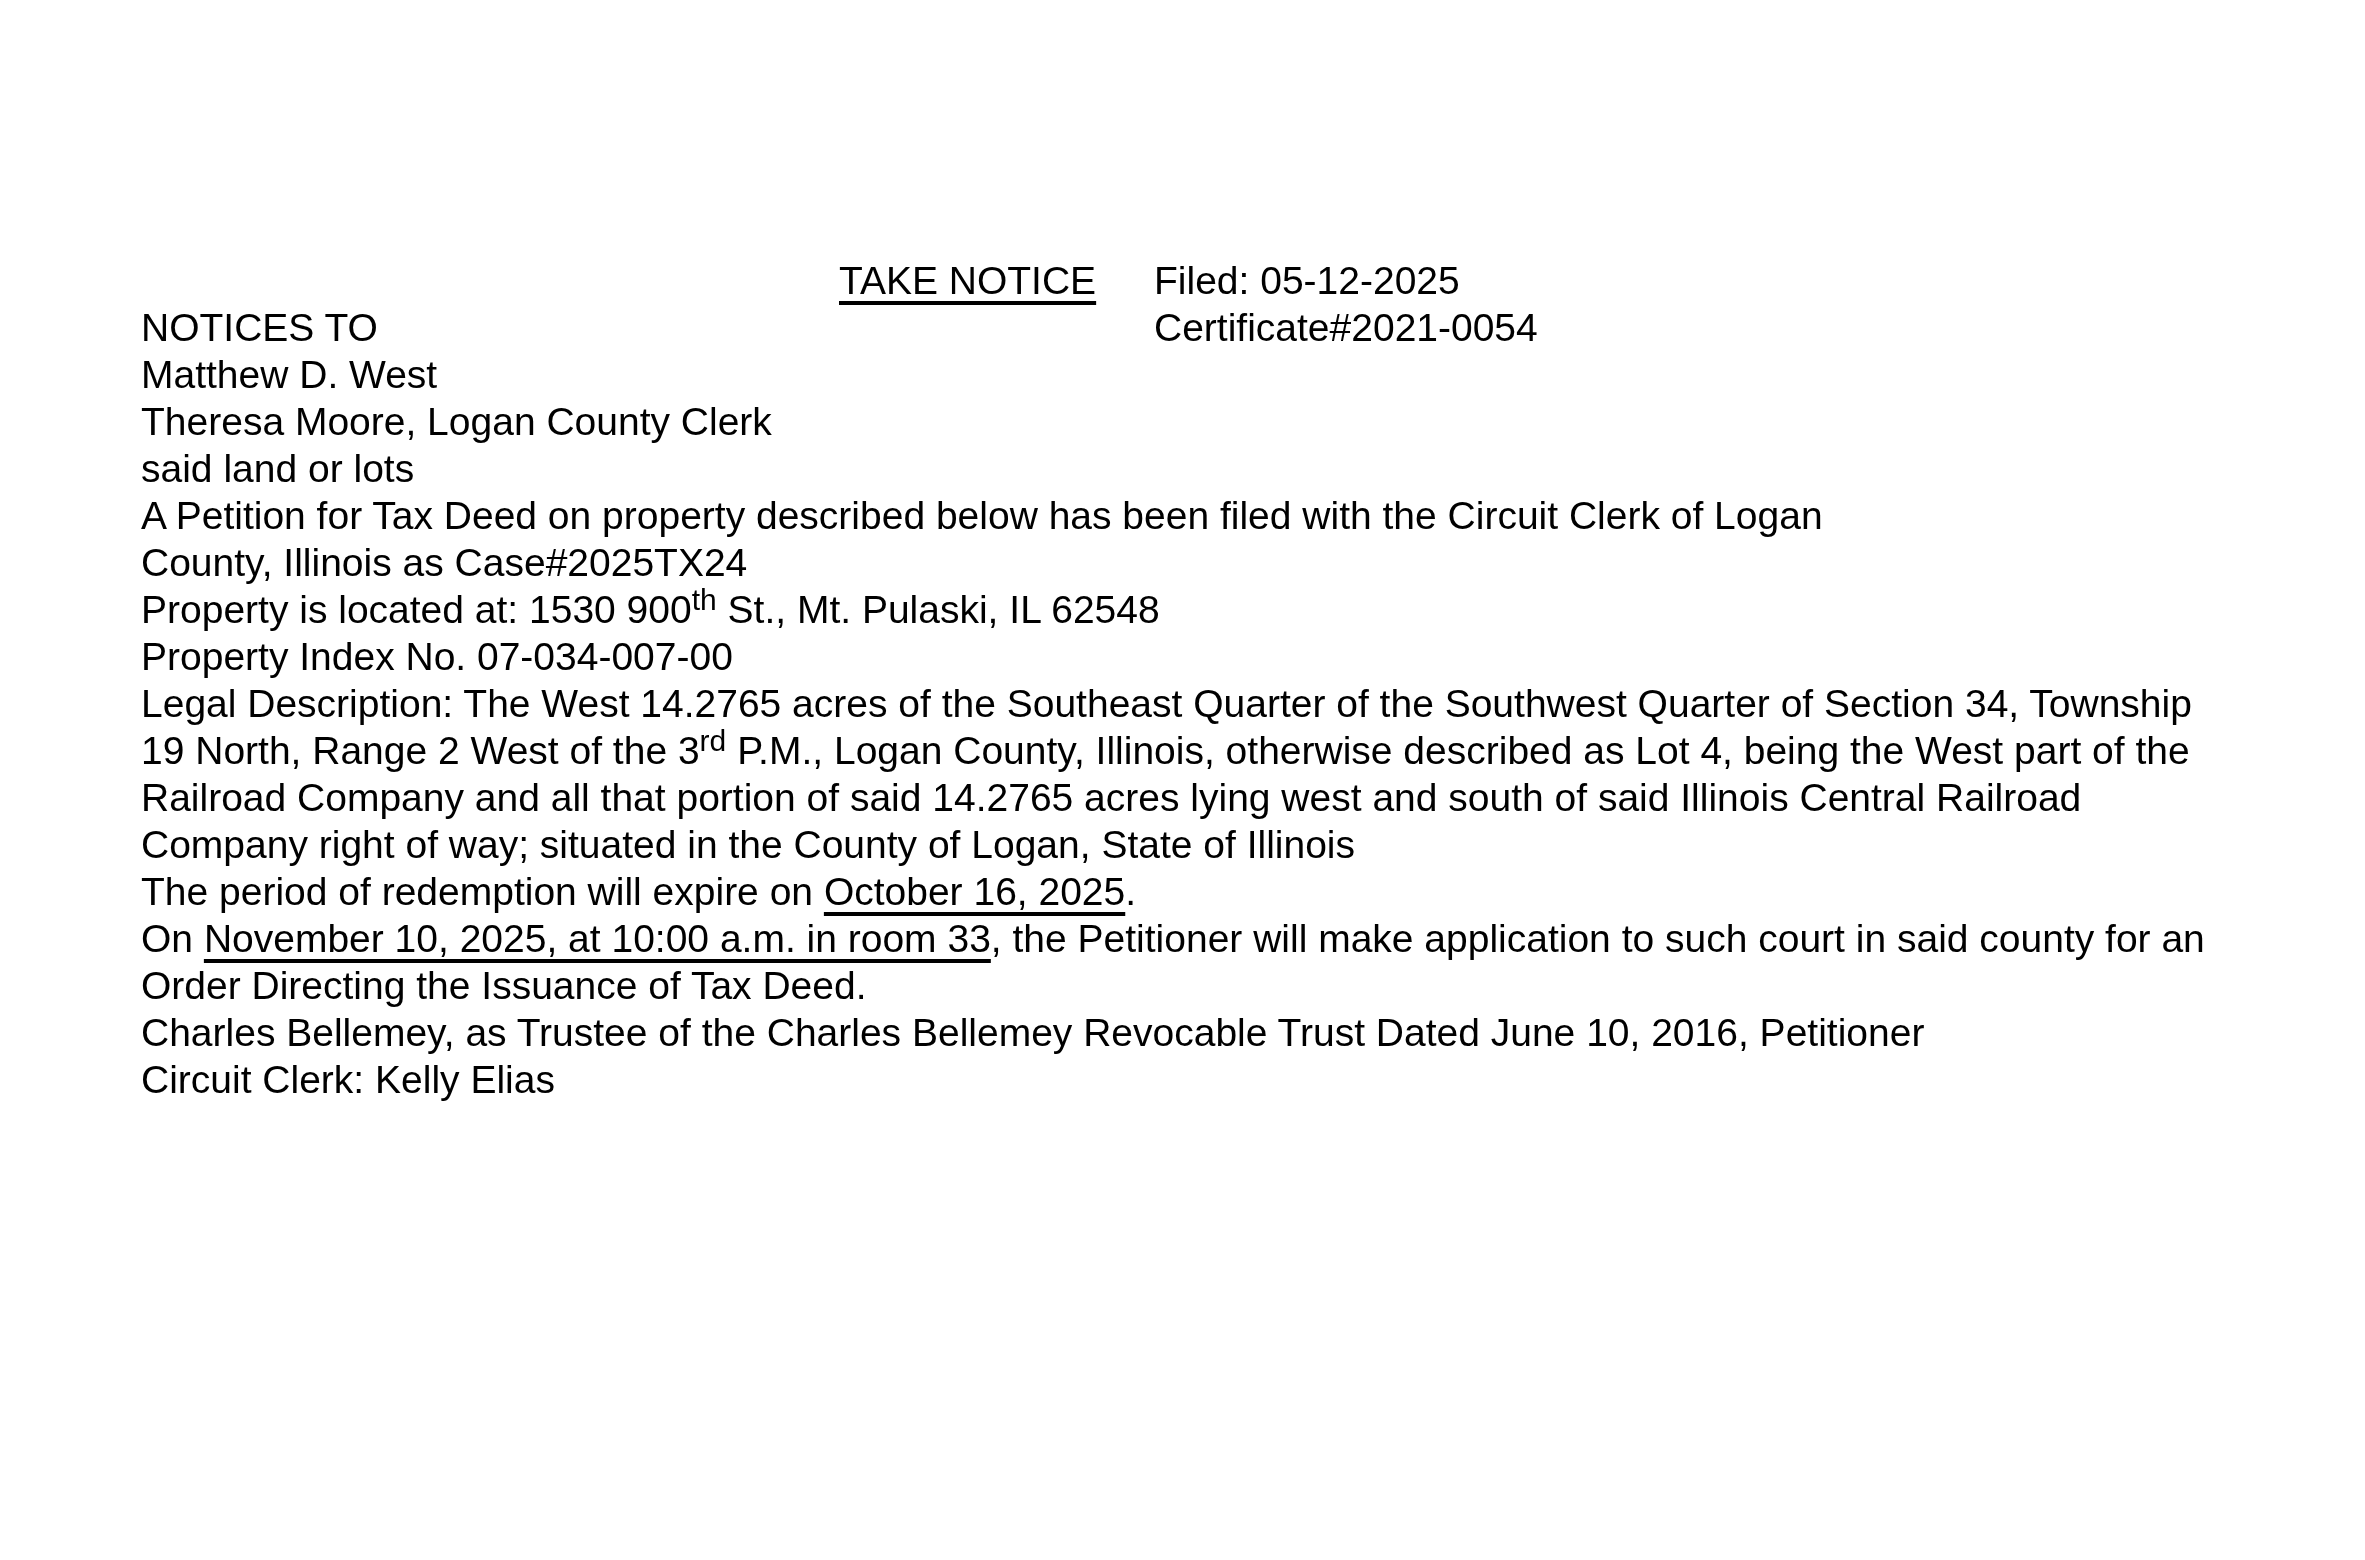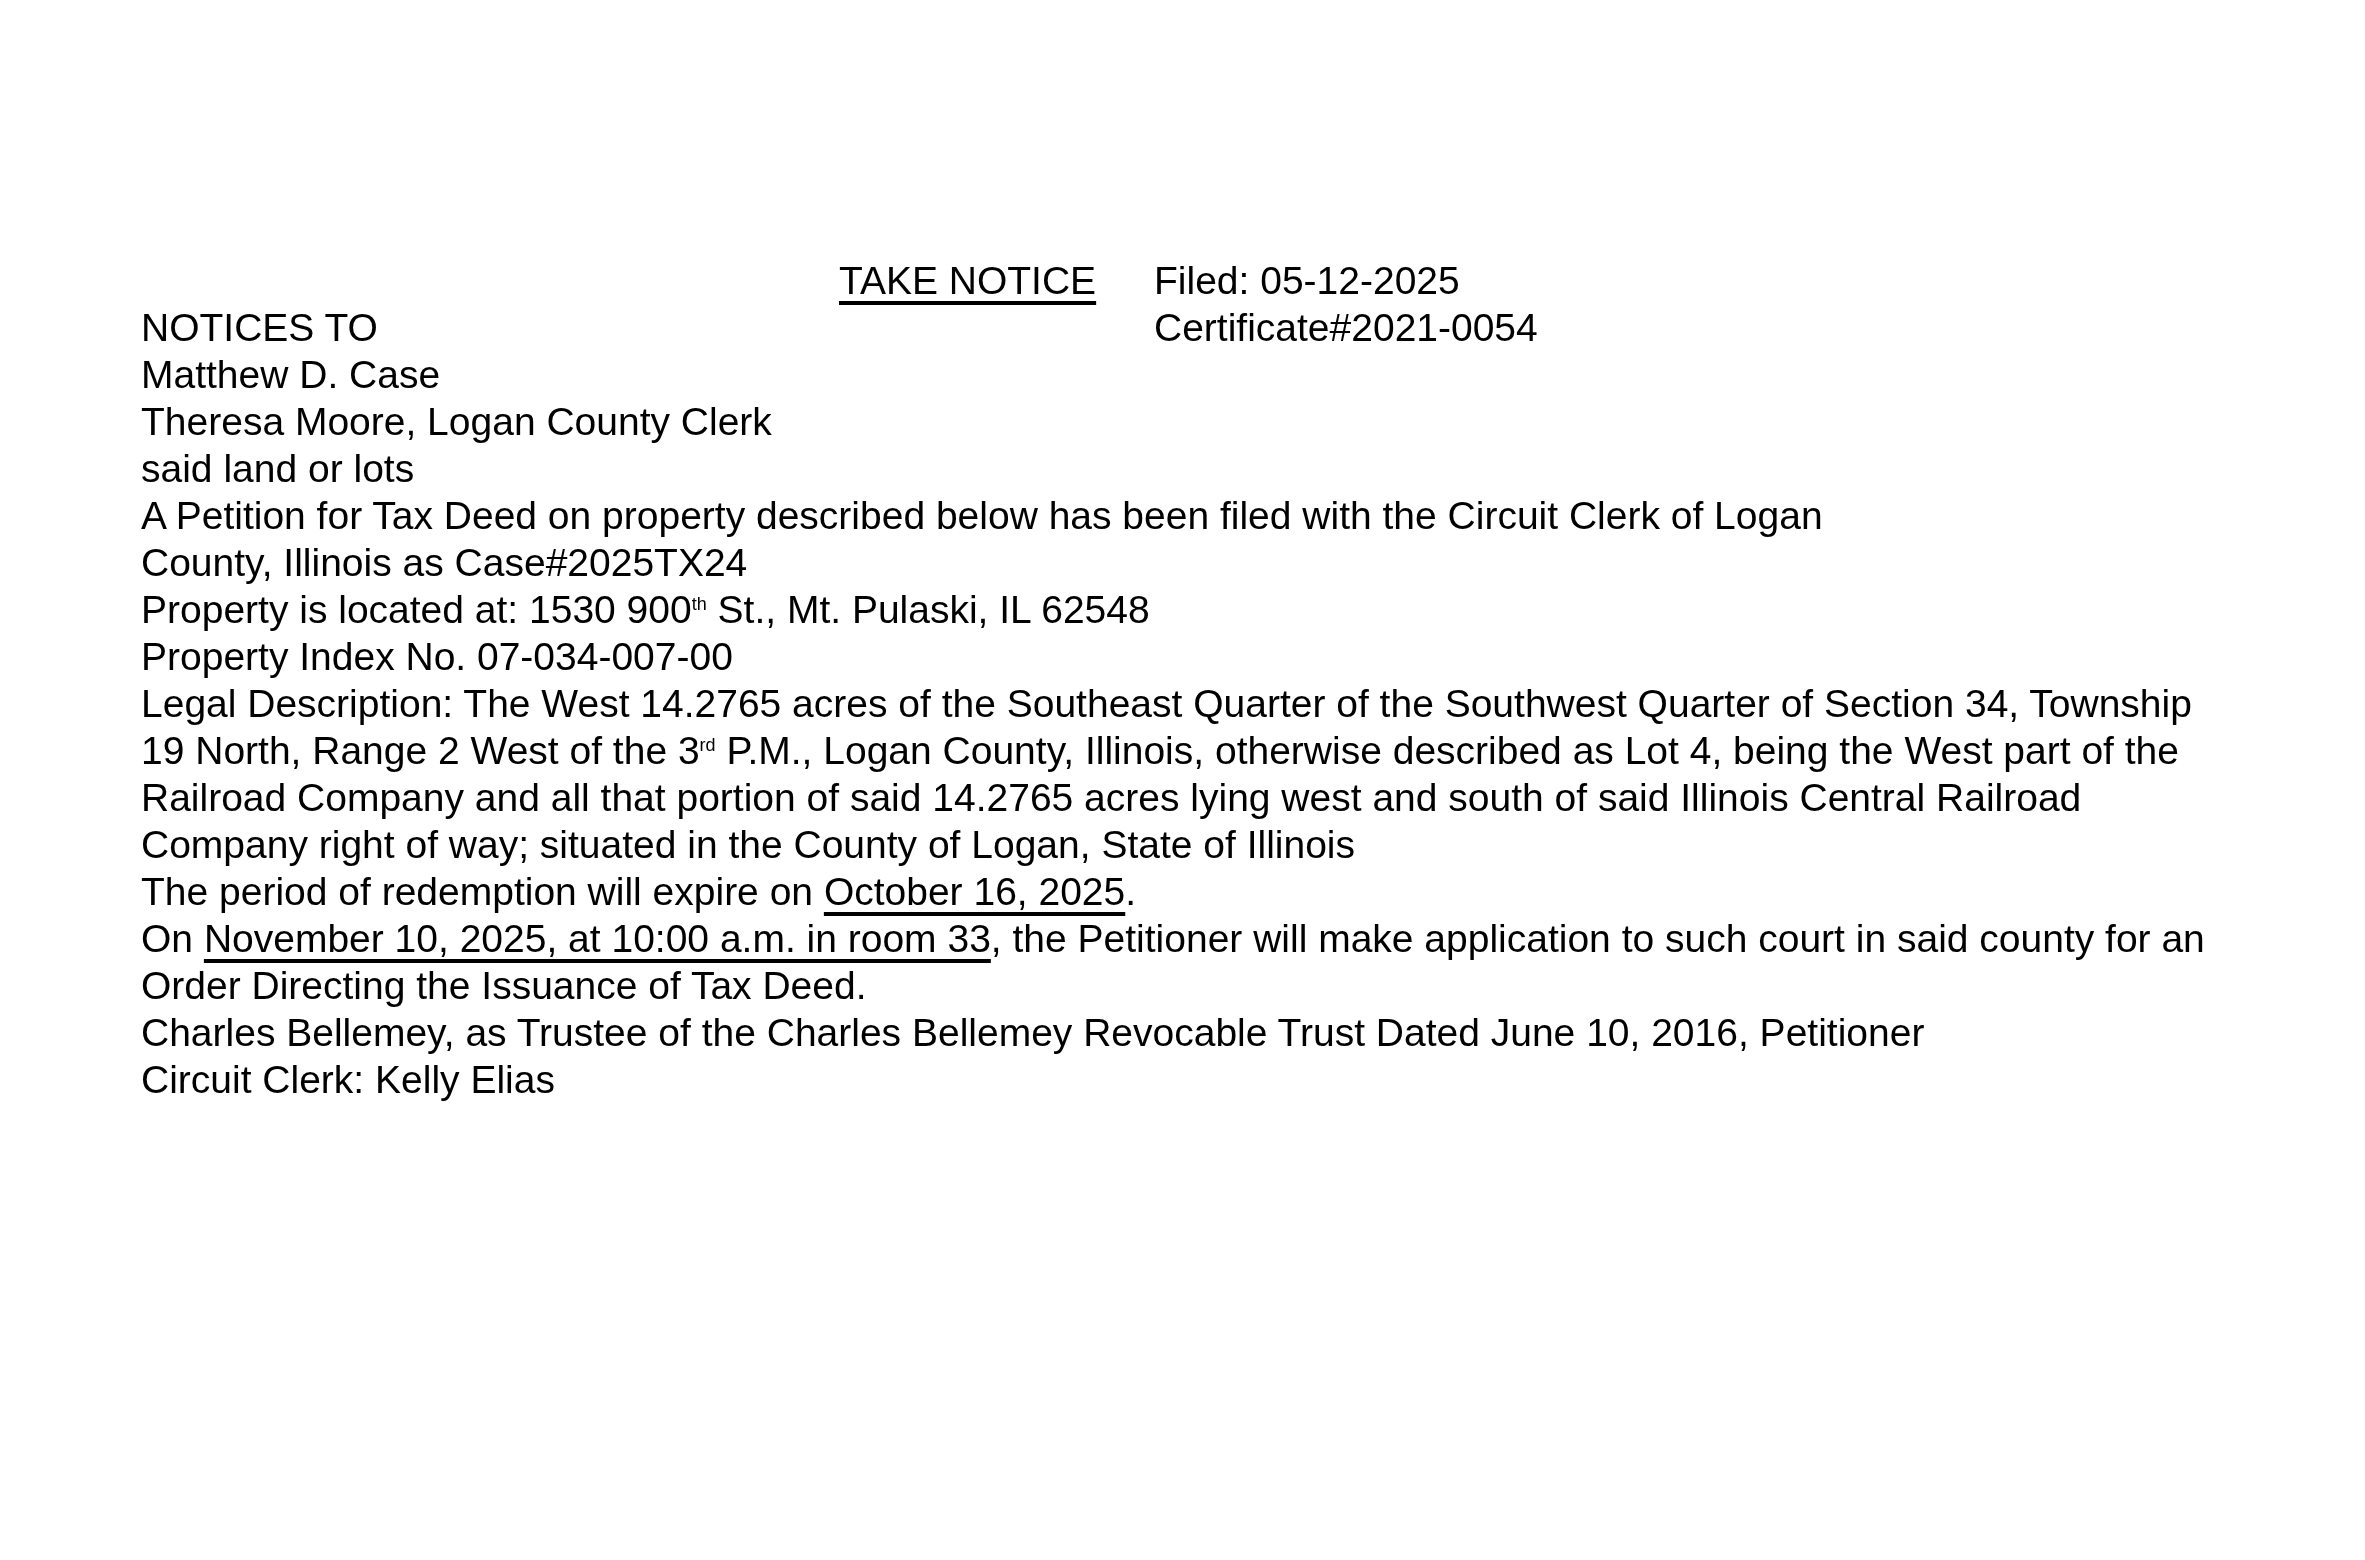--- a/index.html
+++ b/index.html
@@ -21,36 +21,36 @@
   }
   .line { white-space: nowrap; height: 47px; }
   .rel { position: relative; }
   .abs-title { position: absolute; left: 698px; }
   .abs-tab { position: absolute; left: 981px; margin-left: 32px; }
   .u {
     text-decoration: underline;
     text-decoration-thickness: 3.7px;
     text-underline-offset: 6.5px;
   }
-  .sup { font-size: 18px; position: relative; top: -13px; }
+  .sup { font-size: 30px; position: relative; top: -13px; }
 </style>
 </head>
 <body>
 
 <div class="page">
   <div class="content">
 
     <div class="line rel">
         <span class="abs-title u">TAKE NOTICE</span>
         <span class="abs-tab">Filed: 05-12-2025</span>
       </div>
 
     <div class="line rel"><span>NOTICES TO</span><span class="abs-tab">Certificate#2021-0054</span></div>
 
-    <div class="line">Matthew D. Case</div>
+    <div class="line">Matthew D. West</div>
     <div class="line">Theresa Moore, Logan County Clerk</div>
     <div class="line">said land or lots</div>
 
     <div class="line">A Petition for Tax Deed on property described below has been filed with the Circuit Clerk of Logan</div>
     <div class="line">County, Illinois as Case#2025TX24</div>
 
     <div class="line"><span>Property is located at: 1530 900</span><span class="sup">th</span><span> St., Mt. Pulaski, IL 62548</span></div>
 
     <div class="line">Property Index No. 07-034-007-00</div>
 

